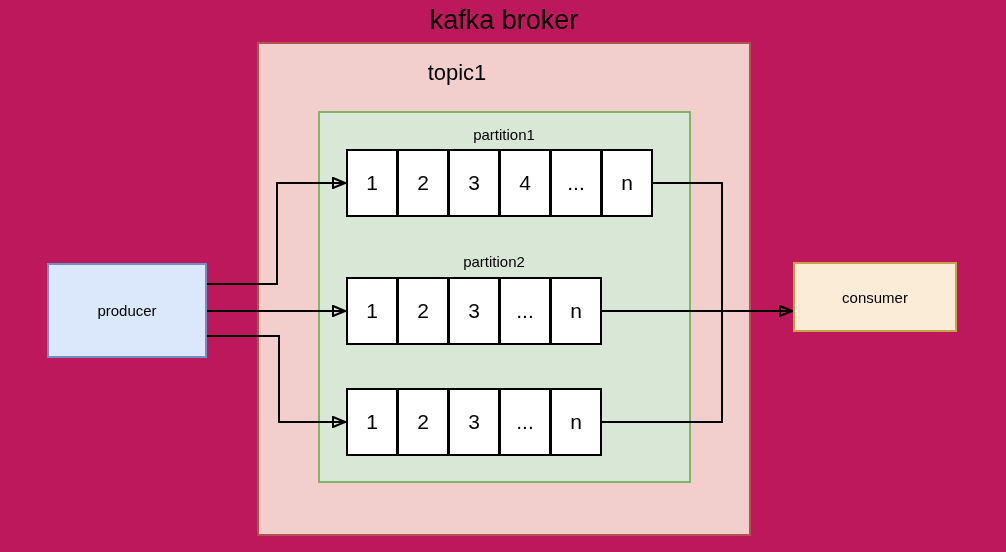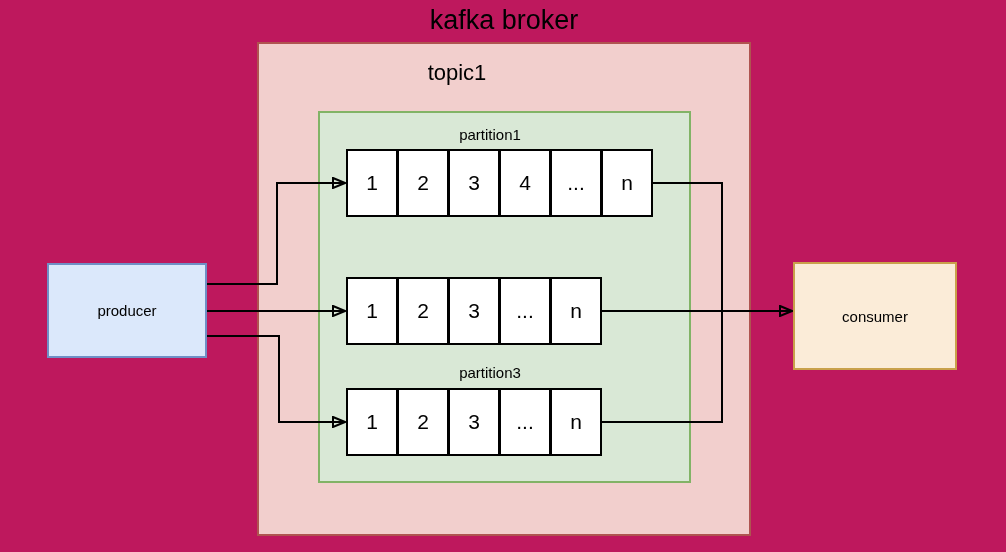--- a/index.html
+++ b/index.html
@@ -54,21 +54,21 @@
     border: 2px solid var(--topic-border);
     box-sizing: border-box;
   }
   .part-label {
     position: absolute;
     width: 200px;
     text-align: center;
     font-size: 15px;
     line-height: 18px;
   }
-  .part-label.p1 { left: 390px; top: 126px; }
+  .part-label.p1 { left: 404px; top: 126px; }
   .part-label.p2 { left: 394px; top: 253px; }
   .part-label.p3 { left: 390px; top: 364px; }
   .part-row {
     position: absolute;
     display: flex;
   }
   .part-row.p1 { left: 346px; top: 149px; }
   .part-row.p2 { left: 346px; top: 277px; }
   .part-row.p3 { left: 346px; top: 388px; }
   .cell {
@@ -97,21 +97,21 @@
     top: 263px;
     width: 160px;
     height: 95px;
     background: var(--producer-fill);
     border: 2px solid var(--producer-border);
   }
   .consumer-box {
     left: 793px;
     top: 262px;
     width: 164px;
-    height: 108px;
+    height: 70px;
     background: var(--consumer-fill);
     border: 2px solid var(--consumer-border);
   }
   svg.arrows {
     position: absolute;
     left: 0;
     top: 0;
     width: 1006px;
     height: 552px;
     z-index: 5;
@@ -137,29 +137,29 @@
   <div class="part-label p1">partition1</div>
   <div class="part-row p1">
     <div class="cell">1</div>
     <div class="cell">2</div>
     <div class="cell">3</div>
     <div class="cell">4</div>
     <div class="cell">...</div>
     <div class="cell">n</div>
   </div>
 
+  <div class="part-label p2">partition2</div>
   <div class="part-row p2">
     <div class="cell">1</div>
     <div class="cell">2</div>
     <div class="cell">3</div>
     <div class="cell">...</div>
     <div class="cell">n</div>
   </div>
 
-  <div class="part-label p3">partition3</div>
   <div class="part-row p3">
     <div class="cell">1</div>
     <div class="cell">2</div>
     <div class="cell">3</div>
     <div class="cell">...</div>
     <div class="cell">n</div>
   </div>
 
   <div class="node producer-box">
     <span>producer</span>

